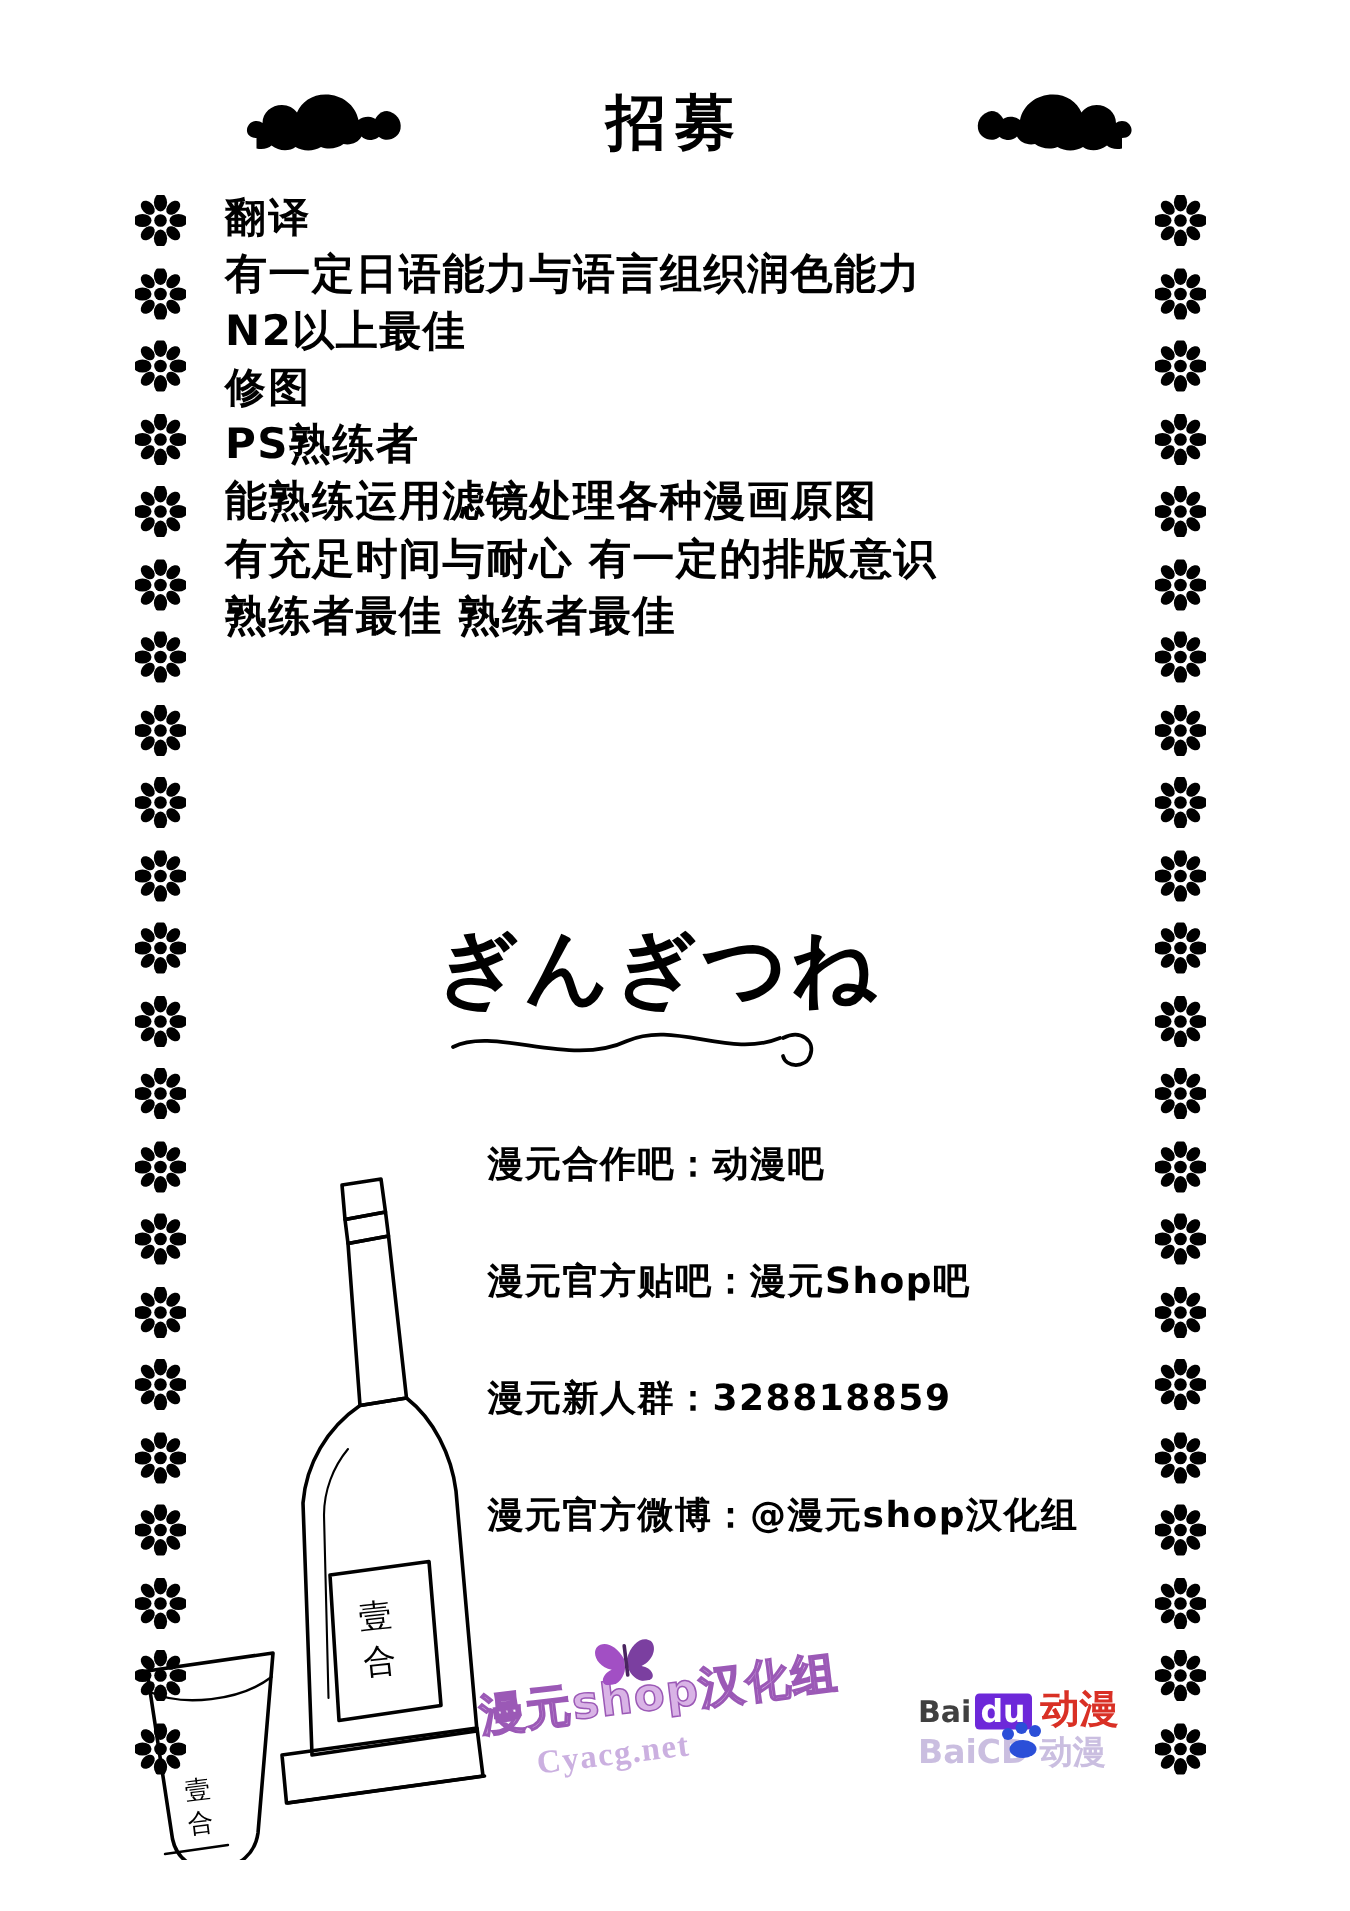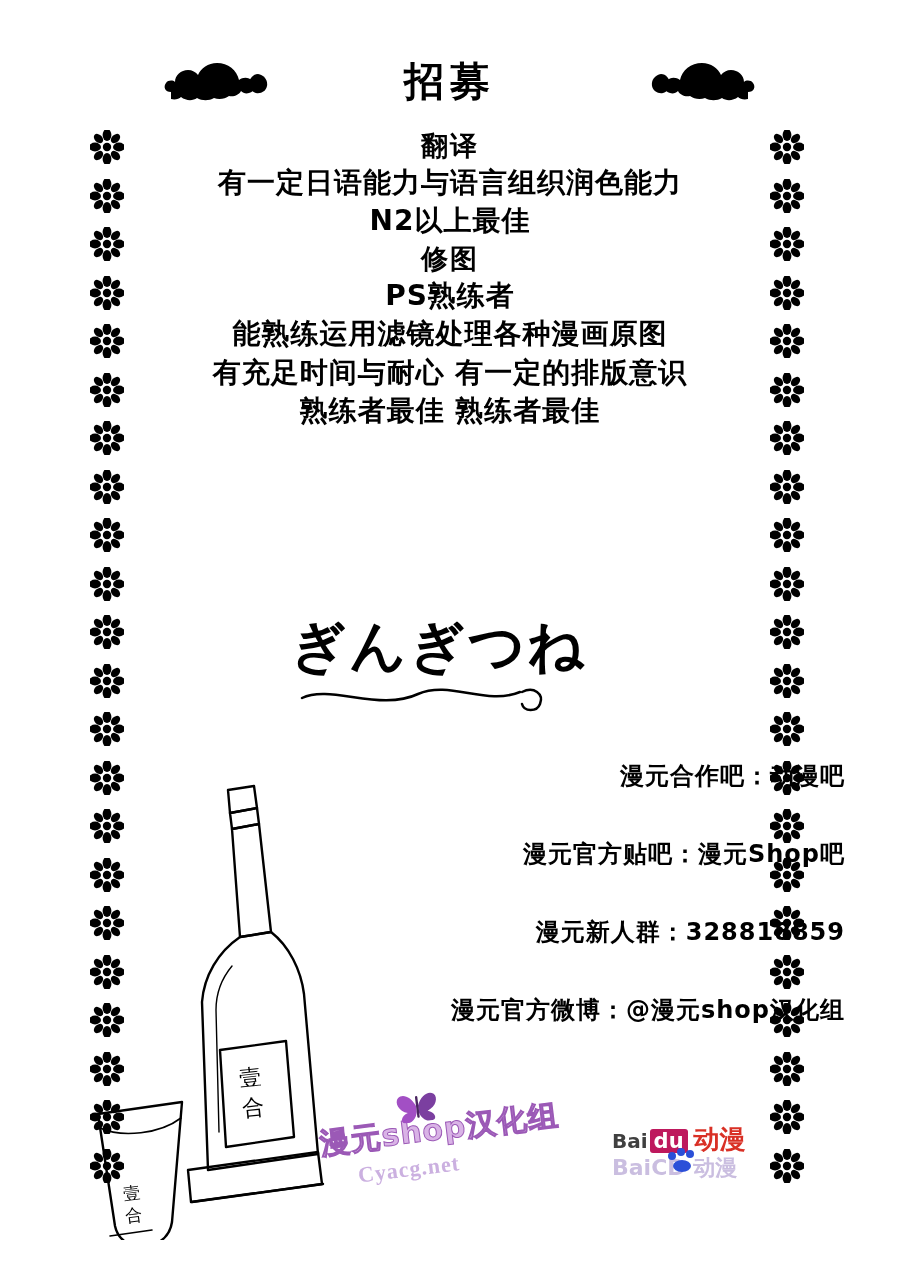--- a/index.html
+++ b/index.html
@@ -64,21 +64,21 @@
     height: 34px;
     left: 0;
   }
 
   
   .content {
     position: absolute;
     top: 128px;
     left: 150px;
     width: 600px;
-    text-align: center;
+    text-align: left;
   }
   .role {
     font-size: 27px;
     font-weight: bold;
     line-height: 1.32;
     font-family: "DejaVu Sans", sans-serif;
     letter-spacing: 2px;
   }
   .req {
     font-size: 28px;
@@ -113,21 +113,20 @@
     left: 325px;
     width: 520px;
   }
   .contact-line {
     font-size: 24px;
     font-weight: bold;
     font-family: "DejaVu Sans", sans-serif;
     margin-bottom: 46px;
     letter-spacing: 1px;
     white-space: nowrap;
-    text-align: right;
   }
 
   
   .bottle-art {
     position: absolute;
     left: 80px;
     top: 770px;
     width: 260px;
     height: 470px;
   }
@@ -176,21 +175,21 @@
   }
   .baidu-row {
     display: flex;
     align-items: baseline;
     font-family: "DejaVu Sans", sans-serif;
     font-weight: bold;
   }
   .baidu-bai { color: #404040; font-size: 20px; }
   .baidu-du {
     color: #ffffff;
-    background: #be185d;
+    background: #6d28d9;
     font-size: 21px;
     padding: 0 4px;
     border-radius: 3px;
     margin: 0 2px;
   }
   .baidu-cn { color: #d93025; font-size: 26px; margin-left: 4px; }
   .baidu-sub {
     color: #b9a9d6;
     font-size: 22px;
     font-family: "DejaVu Sans", sans-serif;

